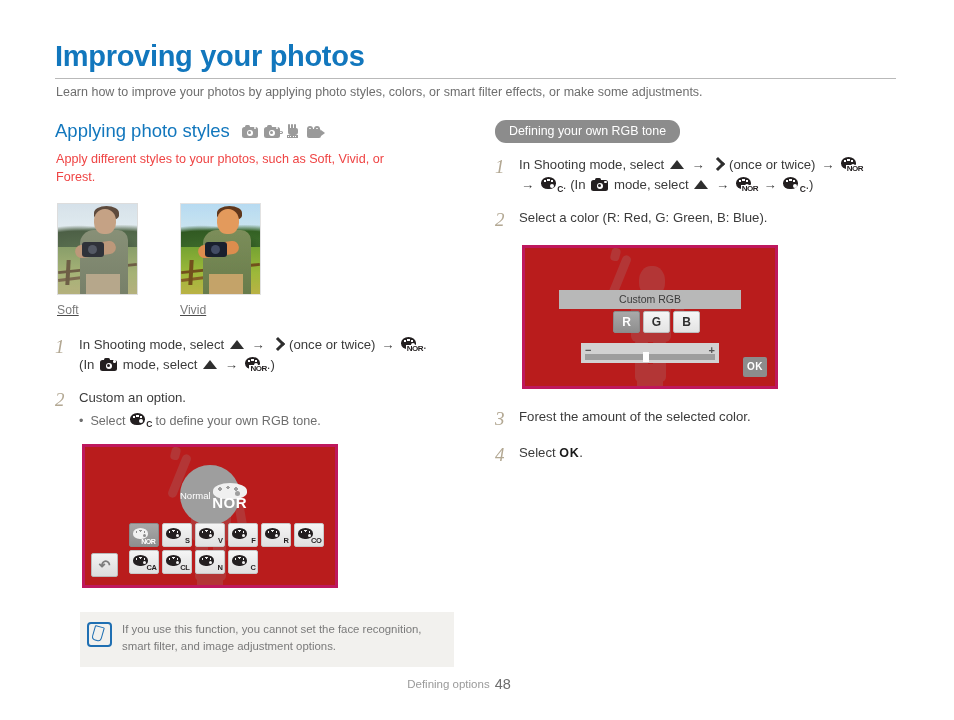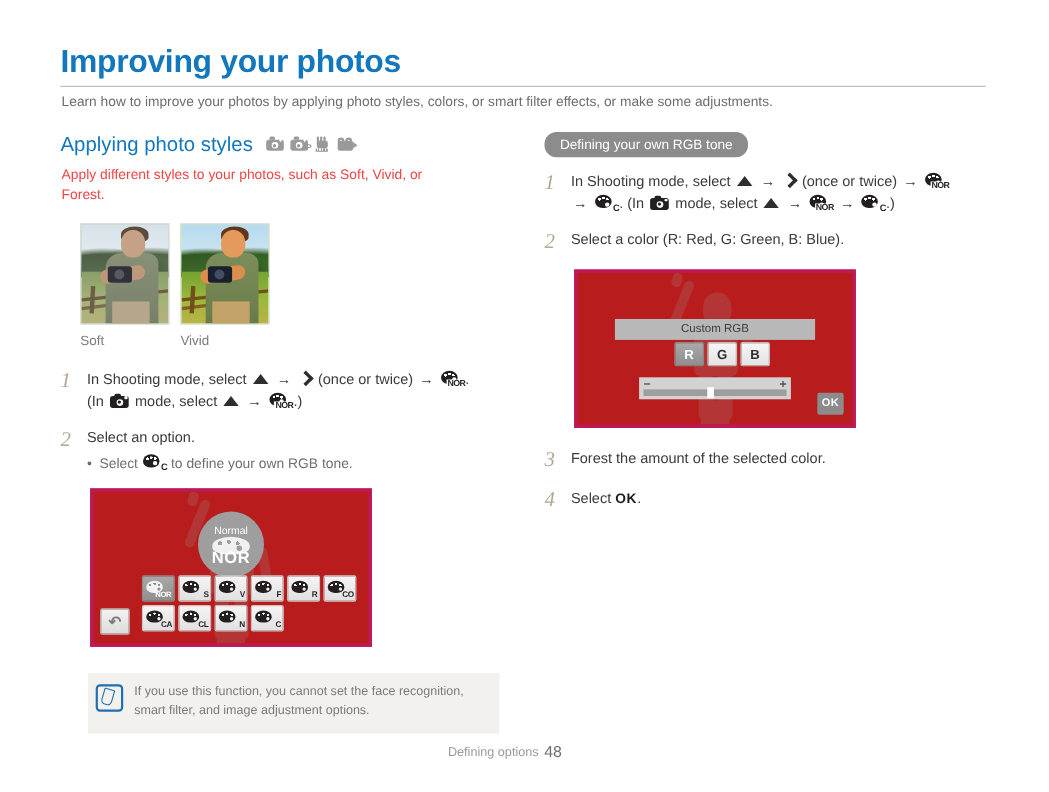--- a/index.html
+++ b/index.html
@@ -92,23 +92,24 @@
     font-size: 12.6px;
     color: #ef4444;
     line-height: 1.42;
     margin: 0 0 16px 1px;
     width: 360px;
   }
 
   
   .thumb-row {
     display: flex;
-    gap: 8px;
-    margin-left: 18px;
+    gap: 40px;
+    margin-left: 2px;
     margin-bottom: 2px;
+    text-decoration: underline;
   }
   .thumb-cell { width: 83px; }
   .thumb-img {
     width: 79px;
     height: 90px;
     border: 1px solid #d7d7d7;
     position: relative;
     overflow: hidden;
     background: #bcd3a8;
   }
@@ -367,21 +368,21 @@
   .sil-legl { position: absolute; left: 40px; top: 90px; width: 13px; height: 44px; background: #9d9d9d; border-radius: 5px; }
   .sil-legr { position: absolute; left: 58px; top: 90px; width: 13px; height: 44px; background: #9d9d9d; border-radius: 5px; }
   .sil-base { position: absolute; left: 42px; bottom: 0px; width: 26px; height: 22px; background: #9d9d9d; }
 
   
   .screen-styles { width: 250px; height: 138px; margin-left: 27px; margin-top: 6px; }
   .bubble {
     position: absolute; left: 50%; top: 18px; transform: translateX(-50%);
     width: 60px; height: 60px; border-radius: 50%;
     background: #9e9e9e;
-    display: flex; flex-direction: column; align-items: center; justify-content: center;
+    display: flex; flex-direction: row; align-items: center; justify-content: center;
   }
   .bubble-label { font-size: 9.5px; color: #fff; margin-bottom: -1px; }
   .bubble-pal {
     position: relative; width: 38px; height: 26px; margin-top: 1px;
   }
   .bubble-pal .shape {
     position: absolute; left: 2px; top: 0; width: 34px; height: 16px;
     background: #f0f0f0; border-radius: 50% 50% 40% 40%;
   }
   .bubble-pal .hole {
@@ -635,21 +636,21 @@
           <span class="arrow">→</span>
           <span class="ic-pal glyph nor">
             <span class="pal-shape"></span><span class="pal-dots"></span><span class="pal-hole"></span><span class="pal-lbl">NOR</span>
           </span><span>.)</span>
         </div>
       </div>
 
       <div class="step">
         <div class="step-num">2</div>
         <div class="step-body">
-          <div>Select an option.</div>
+          <div>Custom an option.</div>
           <div class="bullet-line">
             <span class="bullet-dot">•</span>
             <span>
               <span>Select</span>
               <span class="ic-pal glyph">
                 <span class="pal-shape"></span><span class="pal-dots"></span><span class="pal-hole"></span><span class="pal-lbl">C</span>
               </span>
               <span>to define your own RGB tone.</span>
             </span>
           </div>

